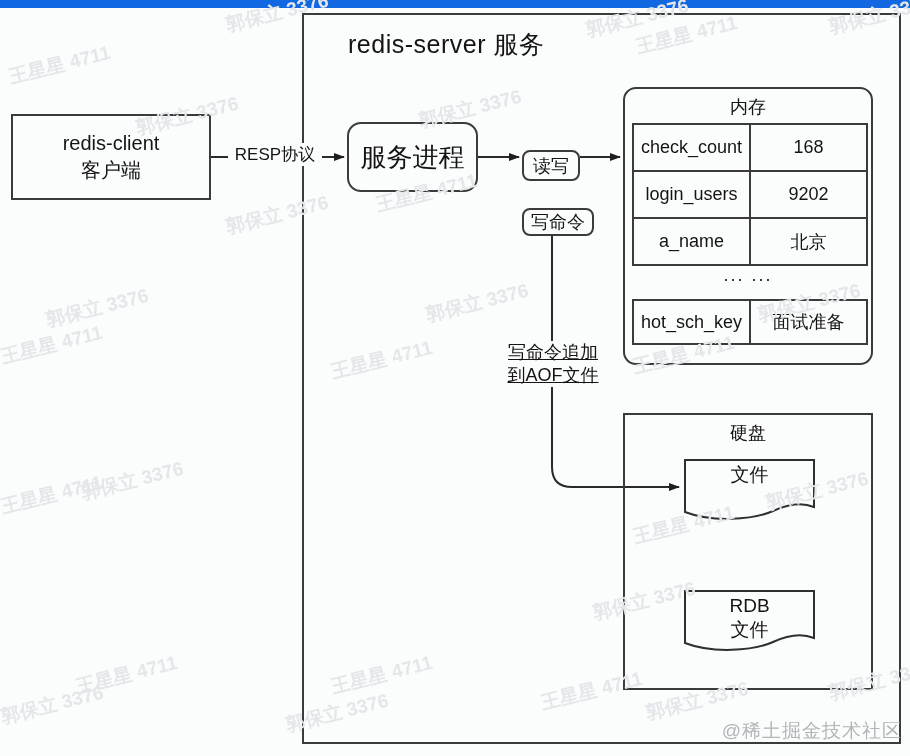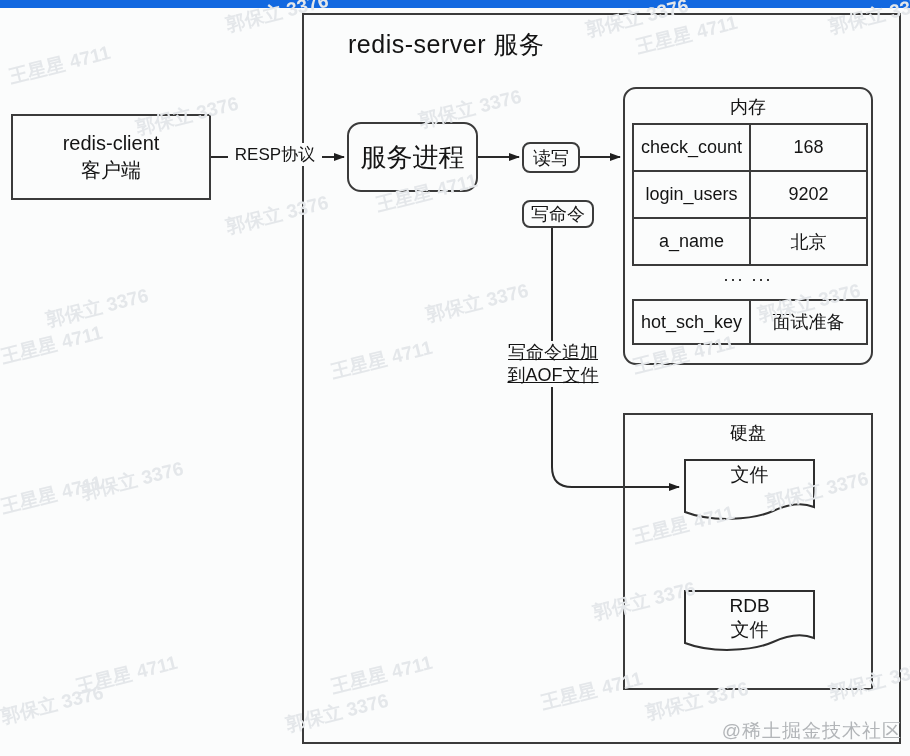--- a/index.html
+++ b/index.html
@@ -10,21 +10,21 @@
     --text:#141414;
     --credit:#b2b5b8;
     --watermark:#e4e7ea;
   }
   html,body{margin:0;padding:0;background:#fff;}
   body{font-family:"Liberation Sans","DejaVu Sans",sans-serif;color:var(--text);}
   .stage{position:relative;width:910px;height:756px;background:var(--bg);overflow:hidden;padding-left:9px;}
   .topbar{position:absolute;left:0;top:0;width:910px;height:8px;background:var(--top-bar);}
   .box{position:absolute;border:2px solid var(--border);box-sizing:border-box;}
   .rounded{border-radius:14px;}
-  .pill{border-radius:8px;}
+  .pill{border-radius:8px;margin-top:8px;}
   .center{display:flex;align-items:center;justify-content:center;text-align:center;}
   .outer-box{left:302px;top:13px;width:599px;height:731px;background:transparent;}
   .diagram-title{position:absolute;left:348px;top:28px;font-size:25px;font-weight:500;letter-spacing:.5px;}
   .client-box{left:11px;top:114px;width:200px;height:86px;flex-direction:column;font-size:20px;line-height:27px;}
   .resp-label{position:absolute;left:201px;top:143px;width:94px;background:var(--bg);font-size:17px;text-align:center;margin-left:27px;}
   .process-box{left:347px;top:122px;width:131px;height:70px;font-size:26px;text-align:center;}
   .rw-box{left:522px;top:142px;width:58px;height:31px;font-size:18px;}
   .wc-box{left:522px;top:200px;width:72px;height:28px;font-size:18px;}
   .mem-box{left:623px;top:87px;width:250px;height:278px;border-width:2px;border-radius:13px;}
   .disk-box{left:623px;top:413px;width:250px;height:277px;}

